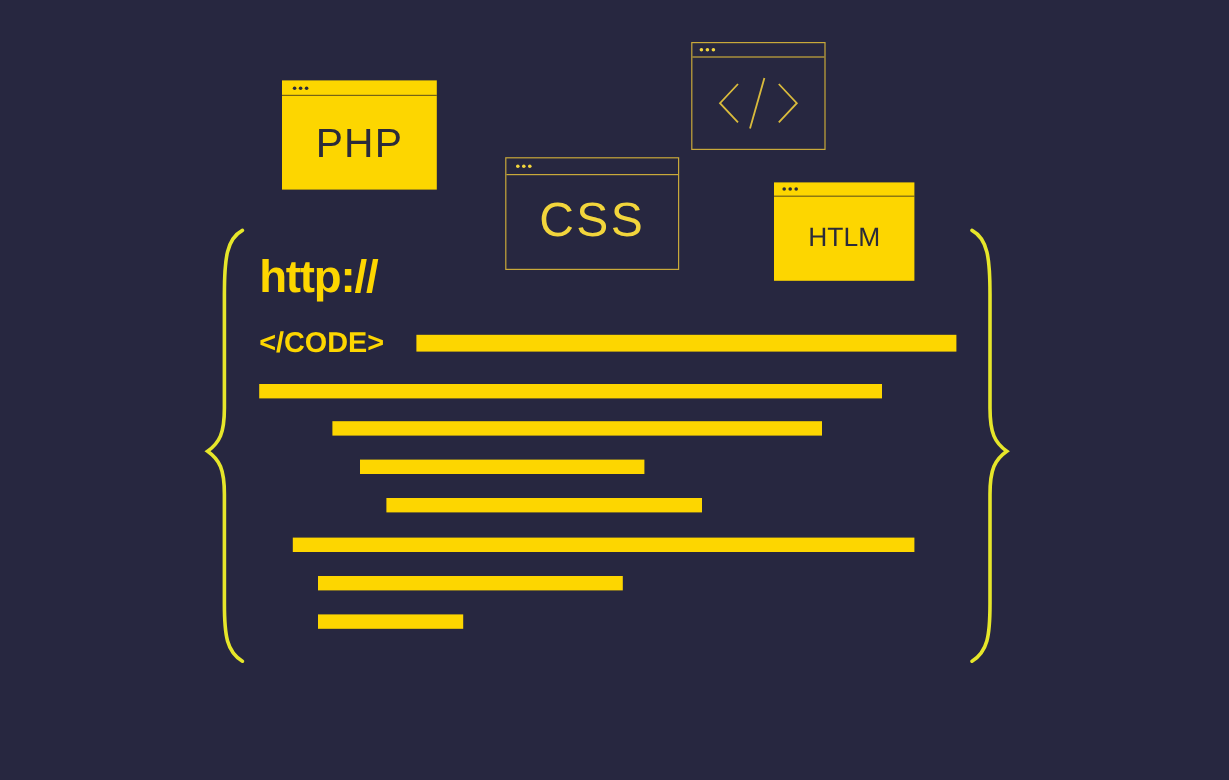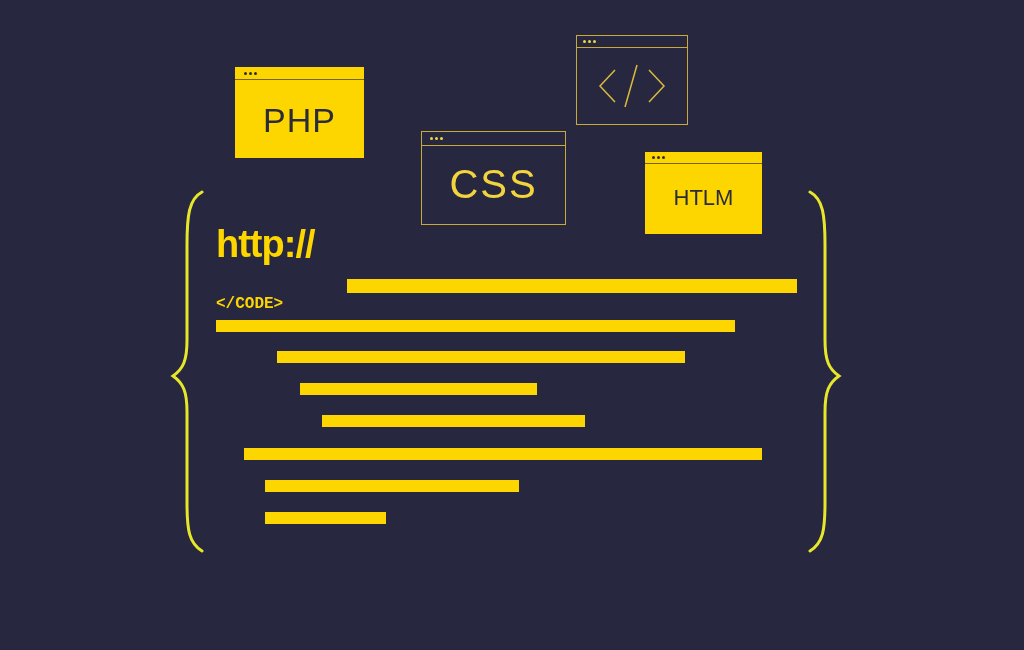--- a/index.html
+++ b/index.html
@@ -10,21 +10,21 @@
     .win.outline { border:1px solid #c9a93a; background:transparent; }
     .win .bar { position:absolute; left:0; right:0; height:1px; }
     .win.filled .bar { background:#3a3320; opacity:0.7; }
     .win.outline .bar { background:#c9a93a; }
     .dots { position:absolute; display:flex; gap:2px; }
     .dots span { width:3px; height:3px; border-radius:50%; display:block; }
     .win.filled .dots span { background:#2b2b3a; }
     .win.outline .dots span { background:#f2d53c; }
     .win .label { position:absolute; left:0; right:0; text-align:center; }
     .codebar { position:absolute; background:#fdd600; }
-    .txt { position:absolute; color:#fdd600; white-space:nowrap;margin-top:13px; }
+    .txt { position:absolute; color:#fdd600; white-space:nowrap; }
   </style>
 </head>
 <body>
 
 <div class="win filled" style="left:235px;top:67px;width:129px;height:91px;">
   <div class="dots" style="left:9px;top:5px;">
       <span></span>
       <span></span>
       <span></span>
     </div>
@@ -68,21 +68,21 @@
 
 <svg class="abs" style="left:165px;top:185px;" width="45" height="372" viewBox="0 0 45 372">
   <path d="M37,7 C24,14 22,30 22,60 L22,155 C22,176 18,184 8,191 C18,198 22,206 22,227 L22,318 C22,345 24,358 37,366" fill="none" stroke="#e6e62a" stroke-width="3" stroke-linecap="round"></path>
 </svg>
 
 <svg class="abs" style="left:800px;top:185px;" width="45" height="372" viewBox="0 0 45 372">
   <path d="M10,7 C23,14 25,30 25,60 L25,155 C25,176 29,184 39,191 C29,198 25,206 25,227 L25,318 C25,345 23,358 10,366" fill="none" stroke="#e6e62a" stroke-width="3" stroke-linecap="round"></path>
 </svg>
 
 <div class="txt" style="left:216px;top:210px;font-size:38px;font-weight:bold;font-family:'Liberation Sans',sans-serif;letter-spacing:-1px;">http://</div>
-<div class="txt" style="left:216px;top:282px;font-size:16px;font-weight:bold;font-family:Liberation Mono, monospace;">&lt;/CODE&gt;</div>
+<div class="txt" style="left:216px;top:272px;font-size:24px;font-weight:bold;font-family:Liberation Sans, sans-serif;">&lt;/CODE&gt;</div>
 
 <div id="bars">
     <div class="codebar" style="left: 347px; top: 279px; width: 450px; height: 14px;"></div>
     <div class="codebar" style="left: 216px; top: 320px; width: 519px; height: 12px;"></div>
     <div class="codebar" style="left: 277px; top: 351px; width: 408px; height: 12px;"></div>
     <div class="codebar" style="left: 300px; top: 383px; width: 237px; height: 12px;"></div>
     <div class="codebar" style="left: 322px; top: 415px; width: 263px; height: 12px;"></div>
     <div class="codebar" style="left: 244px; top: 448px; width: 518px; height: 12px;"></div>
     <div class="codebar" style="left: 265px; top: 480px; width: 254px; height: 12px;"></div>
     <div class="codebar" style="left: 265px; top: 512px; width: 121px; height: 12px;"></div>

